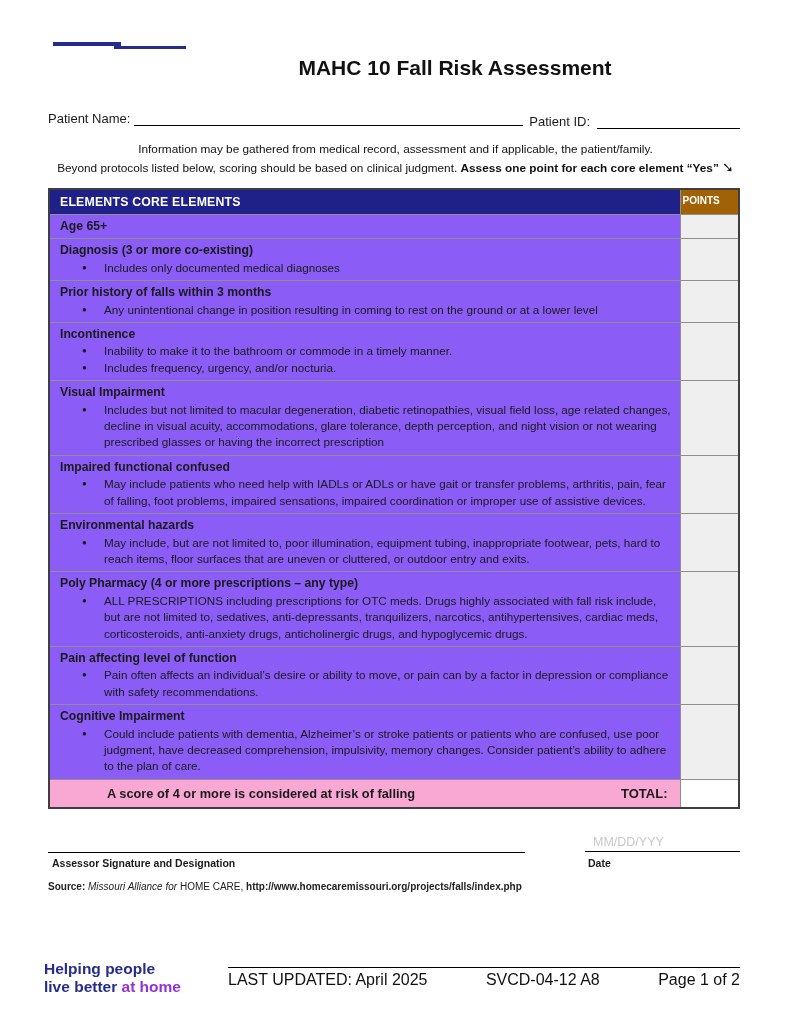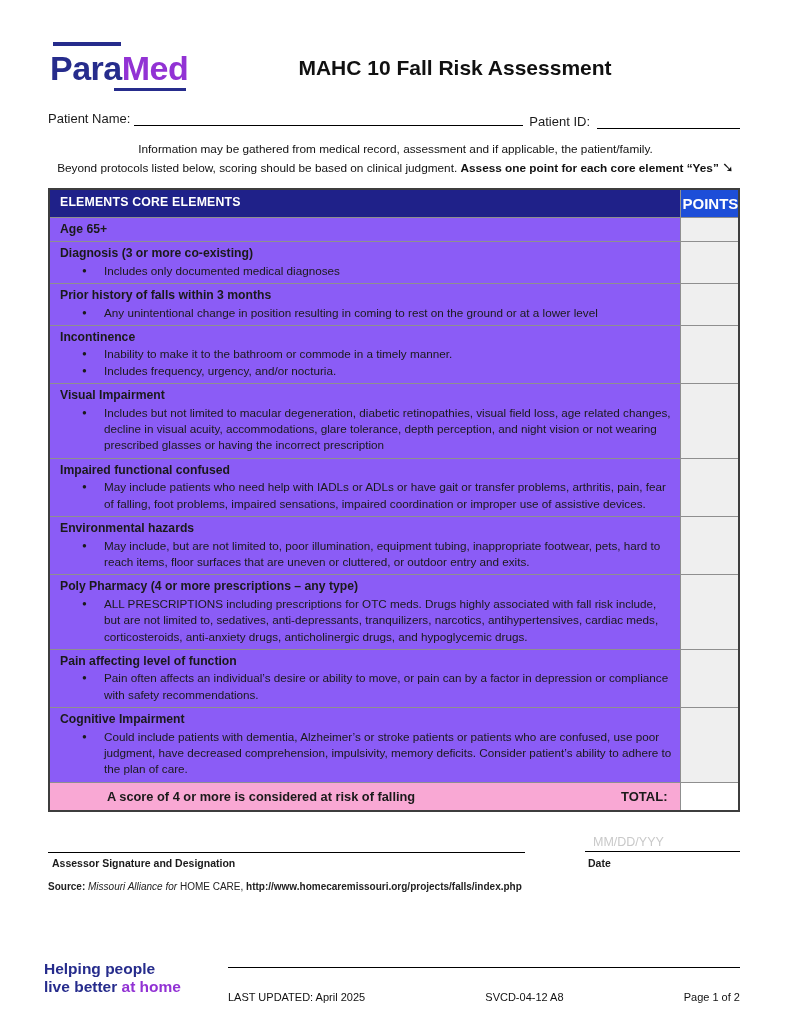--- a/index.html
+++ b/index.html
@@ -32,21 +32,21 @@
            font-size: 11.8px; line-height: 17.5px; color: #111; }
   .intro-l2 { white-space: nowrap; }
   .arrow { font-size: 14px; }
 
   
   .assessment { position: absolute; left: 48px; top: 188px; width: 692px;
                 border-collapse: collapse; border: 2px solid #3E3E3E; table-layout: fixed; }
   .assessment th, .assessment td { border: 1px solid #8F8F8F; vertical-align: top; }
   .th-core { background: #1F2189; color: #fff; text-align: left; font-size: 12.3px;
              letter-spacing: 0.2px; padding: 5px 8px 5px 10px; }
-  .th-points { background: #1d4ed8; color: #fff; text-align: left; font-size: 15px;
+  .th-points { background: #a16207; color: #fff; text-align: left; font-size: 10px;
                width: 59px; padding: 5px 2px; border-left: 2px solid #ffffff; }
   .cell-main { padding: 3px 8px 4px 10px; background: #8b5cf6; }
   .row-title { font-size: 12.2px; font-weight: bold; line-height: 16.4px; }
   .bullets { list-style: none; margin: 1px 0 0; padding: 0 0 0 16px; }
   .bullets li { position: relative; padding-left: 28px; font-size: 11.7px; line-height: 16.4px; }
   .bullets li::before { content: "●"; position: absolute; left: 6px; top: 0;
                         font-size: 8px; line-height: 16.4px; }
   .cell-points { background: #EFEFEF; border-left: 1px solid #6E6E6E; }
   .total-main { background: #f9a8d4; padding: 6px 6px 6px 0; }
   .total-flex { display: flex; align-items: center; }
@@ -61,30 +61,29 @@
   .date-placeholder { color: #C9C9C9; font-size: 12.5px; padding: 0 0 2px 8px; }
   .date-label { position: absolute; left: 588px; top: 857px; font-size: 10.5px; font-weight: bold; }
 
   
   .source { position: absolute; left: 48px; top: 881px; font-size: 10px; color: #222; }
   .src-url { cursor: pointer; }
 
   
   .tagline { position: absolute; left: 44px; top: 960px; font-size: 15.5px; font-weight: bold; line-height: 18px; }
   .footer-meta { position: absolute; left: 228px; top: 967px; width: 512px; border-top: 1.2px solid #000;
-                 padding-top: 23px; display: flex; justify-content: space-between; font-size: 11px; color: #111; }
+                 padding-top: 3px; display: flex; justify-content: space-between; font-size: 16px; color: #111; }
 </style>
 </head>
 <body>
 
 <div class="page">
 
   <div class="logo">
     <div class="logo-bar-top"></div>
-    <div class="logo-text"><span class="c-navy">Para</span><span class="c-purple">Med</span></div>
     <div class="logo-bar-bottom"></div>
   </div>
 
   <h1 class="title">MAHC 10 Fall Risk Assessment</h1>
 
   <div class="patient-row">
     <span class="field-label">Patient Name:</span>
     <span class="fill-line name-line"></span>
     <span class="field-label id-group-offset">Patient ID:</span>
     <span class="fill-line id-line id-group-offset"></span>
@@ -179,21 +178,21 @@
             <ul class="bullets">
               <li>Pain often affects an individual’s desire or ability to move, or pain can by a factor in depression or compliance with safety recommendations.</li>
             </ul>
           </td>
           <td class="cell-points"></td>
         </tr>
         <tr>
           <td class="cell-main">
             <div class="row-title">Cognitive Impairment</div>
             <ul class="bullets">
-              <li>Could include patients with dementia, Alzheimer’s or stroke patients or patients who are confused, use poor judgment, have decreased comprehension, impulsivity, memory deficits. Consider patient’s ability to adhere to the plan of care.</li>
+              <li>Could include patients with dementia, Alzheimer’s or stroke patients or patients who are confused, use poor judgment, have decreased comprehension, impulsivity, memory changes. Consider patient’s ability to adhere to the plan of care.</li>
             </ul>
           </td>
           <td class="cell-points"></td>
         </tr>
       </tbody>
     <tfoot>
       <tr class="total-row">
         <td class="total-main">
           <div class="total-flex">
             <span class="total-note">A score of 4 or more is considered at risk of falling</span>

